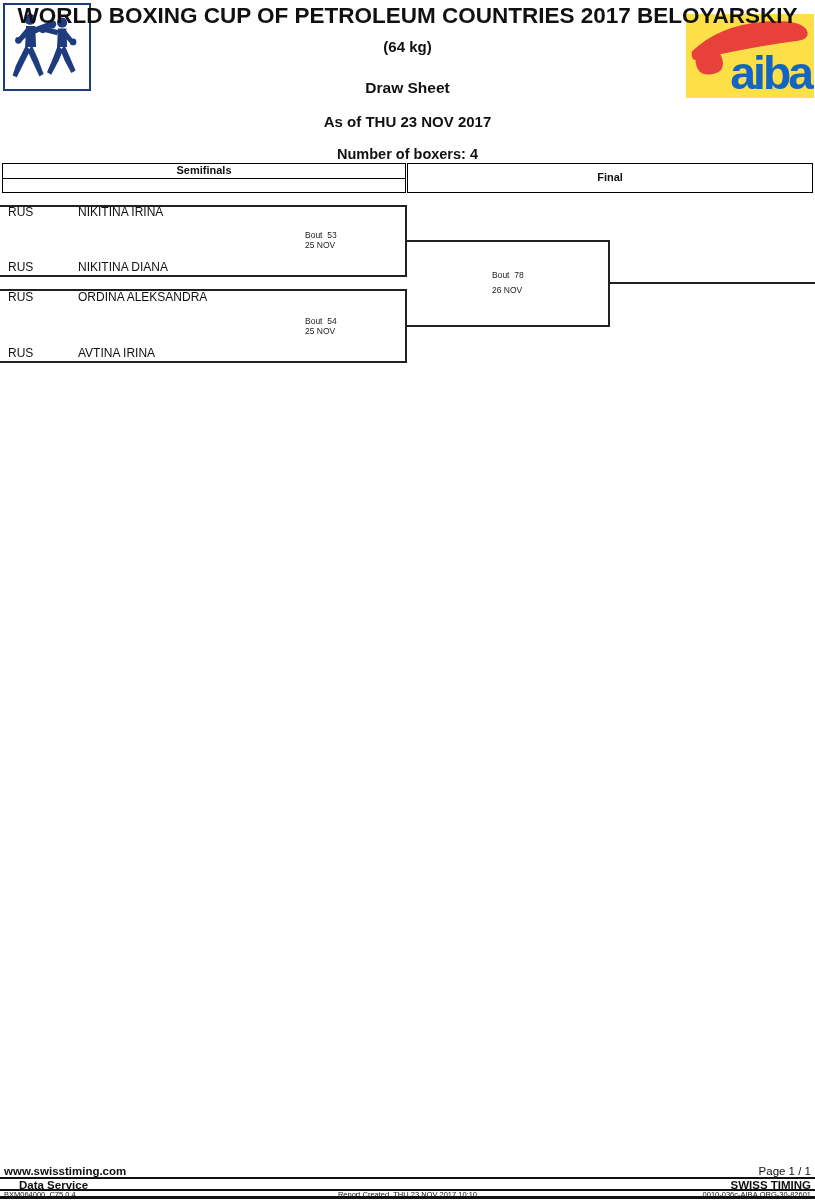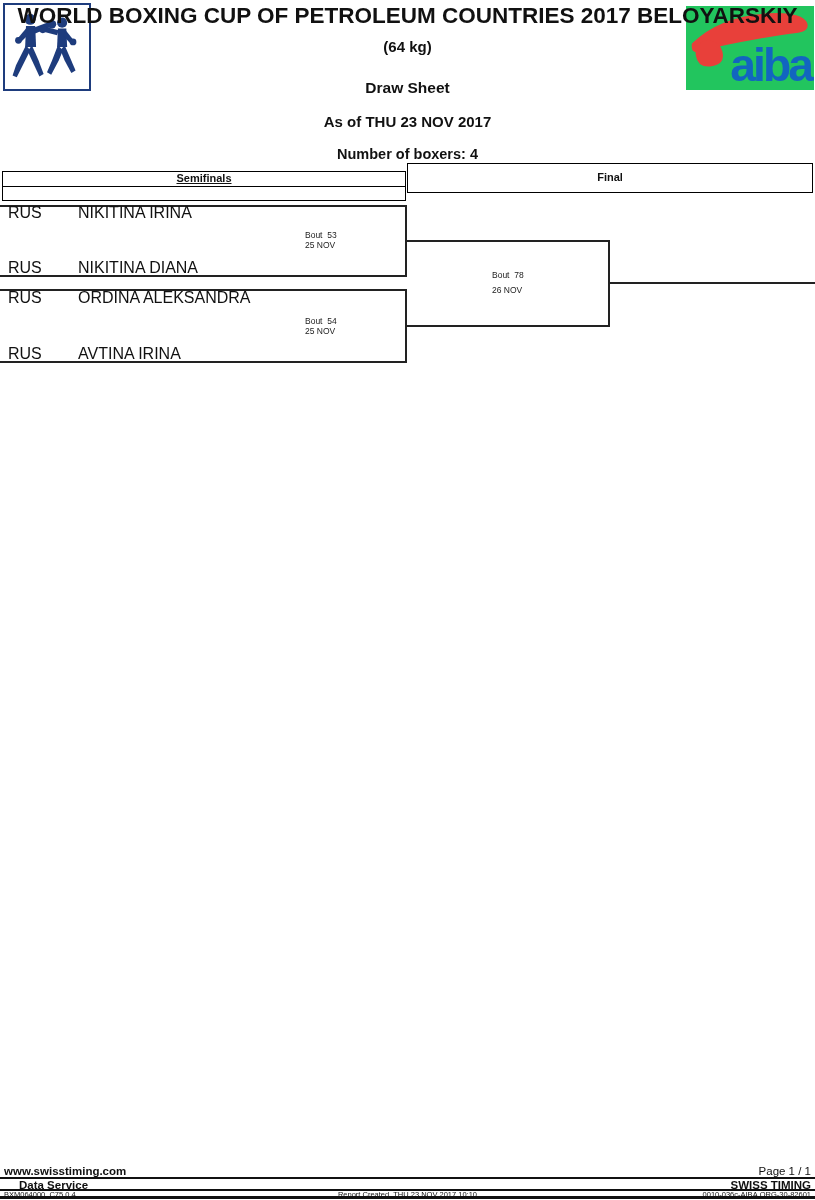--- a/index.html
+++ b/index.html
@@ -9,36 +9,36 @@
   .ctr{left:0;width:815px;text-align:center;}
   .b{font-weight:bold;}
   .title{top:3px;font-size:22.5px;letter-spacing:0;z-index:6;}
   .sub1{top:38px;font-size:15px;}
   .sub2{top:79px;font-size:15.5px;}
   .sub3{top:113px;font-size:15px;}
   .sub4{top:146px;font-size:14.5px;}
   
   .logo-left{left:3px;top:3px;width:88px;height:88px;border:2px solid #1e3c7d;
              background:#fff;box-sizing:border-box;z-index:2;}
-  .logo-right{left:686px;top:6px;width:128px;height:84px;background:#22c55e;z-index:2;}
+  .logo-right{left:686px;top:14px;width:128px;height:84px;background:#fde047;z-index:2;}
   
-  .tbl-left{left:2px;top:171px;width:404px;height:30px;border:1.5px solid #000;
-            box-sizing:border-box;font-size:11px;font-weight:bold;text-decoration:underline;}
+  .tbl-left{left:2px;top:163px;width:404px;height:30px;border:1.5px solid #000;
+            box-sizing:border-box;font-size:11px;font-weight:bold;}
   .tbl-left .r1{height:13.5px;line-height:13.5px;border-bottom:1.5px solid #000;text-align:center;}
   .tbl-left .r2{display:flex;height:13.5px;line-height:13.5px;}
   .c-team{width:66px;border-right:1.5px solid #000;padding-left:6px;}
   .c-name{flex:1;border-right:1.5px solid #000;padding-left:6px;}
   .c-seed{width:34px;padding-left:4px;}
   .tbl-final{left:407px;top:163px;width:406px;height:30px;border:1.5px solid #000;
              box-sizing:border-box;font-size:11px;font-weight:bold;
              text-align:center;line-height:27px;}
   
   .hl{position:absolute;height:1.5px;background:#222;}
   .vl{position:absolute;width:1.5px;background:#222;}
-  .boxer{position:absolute;font-size:16px;line-height:11px;white-space:pre;}
+  .boxer{position:absolute;font-size:12px;line-height:11px;white-space:pre;}
   .bout{position:absolute;font-size:8.5px;line-height:9px;color:#222;white-space:pre;}
   
   .f-main{font-size:11.5px;line-height:12px;}
   .f-small{font-size:7.5px;line-height:8px;white-space:pre;}
   .f-rule{position:absolute;left:0;width:815px;height:1.5px;background:#111;}
   .f-bar{position:absolute;left:0;top:1196px;width:815px;height:3px;background:#111;}
 </style>
 </head>
 <body>
 

